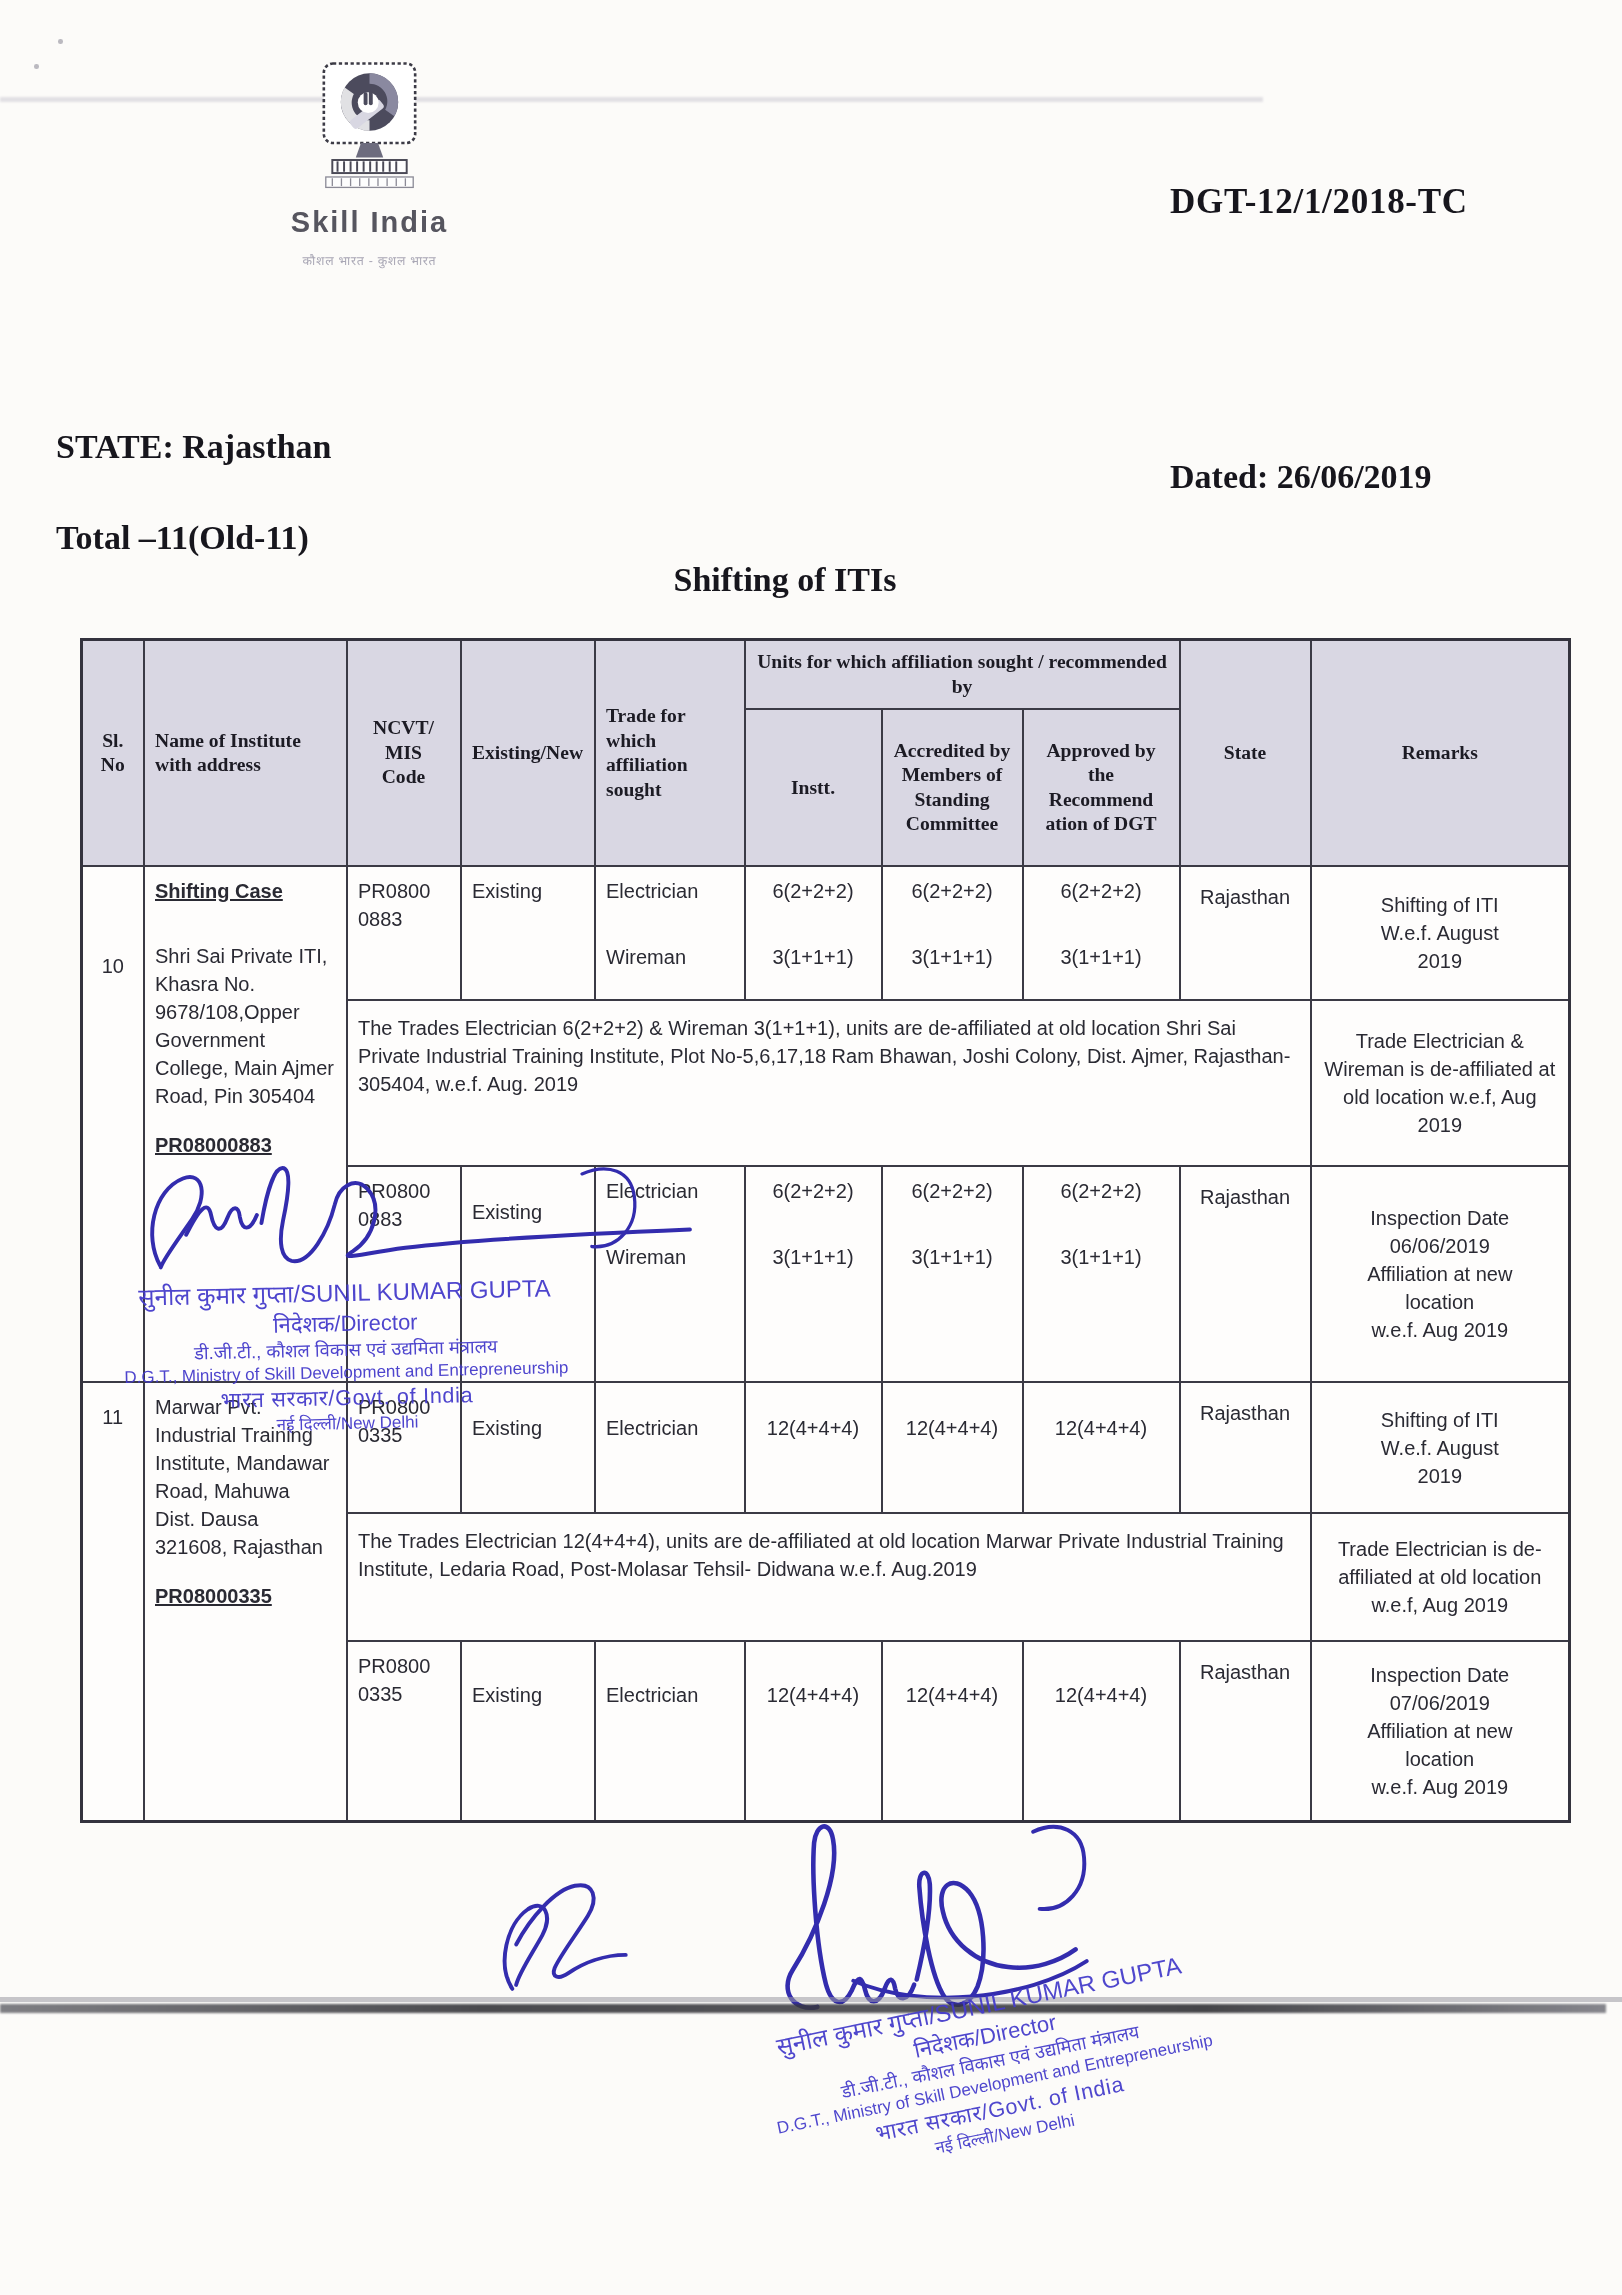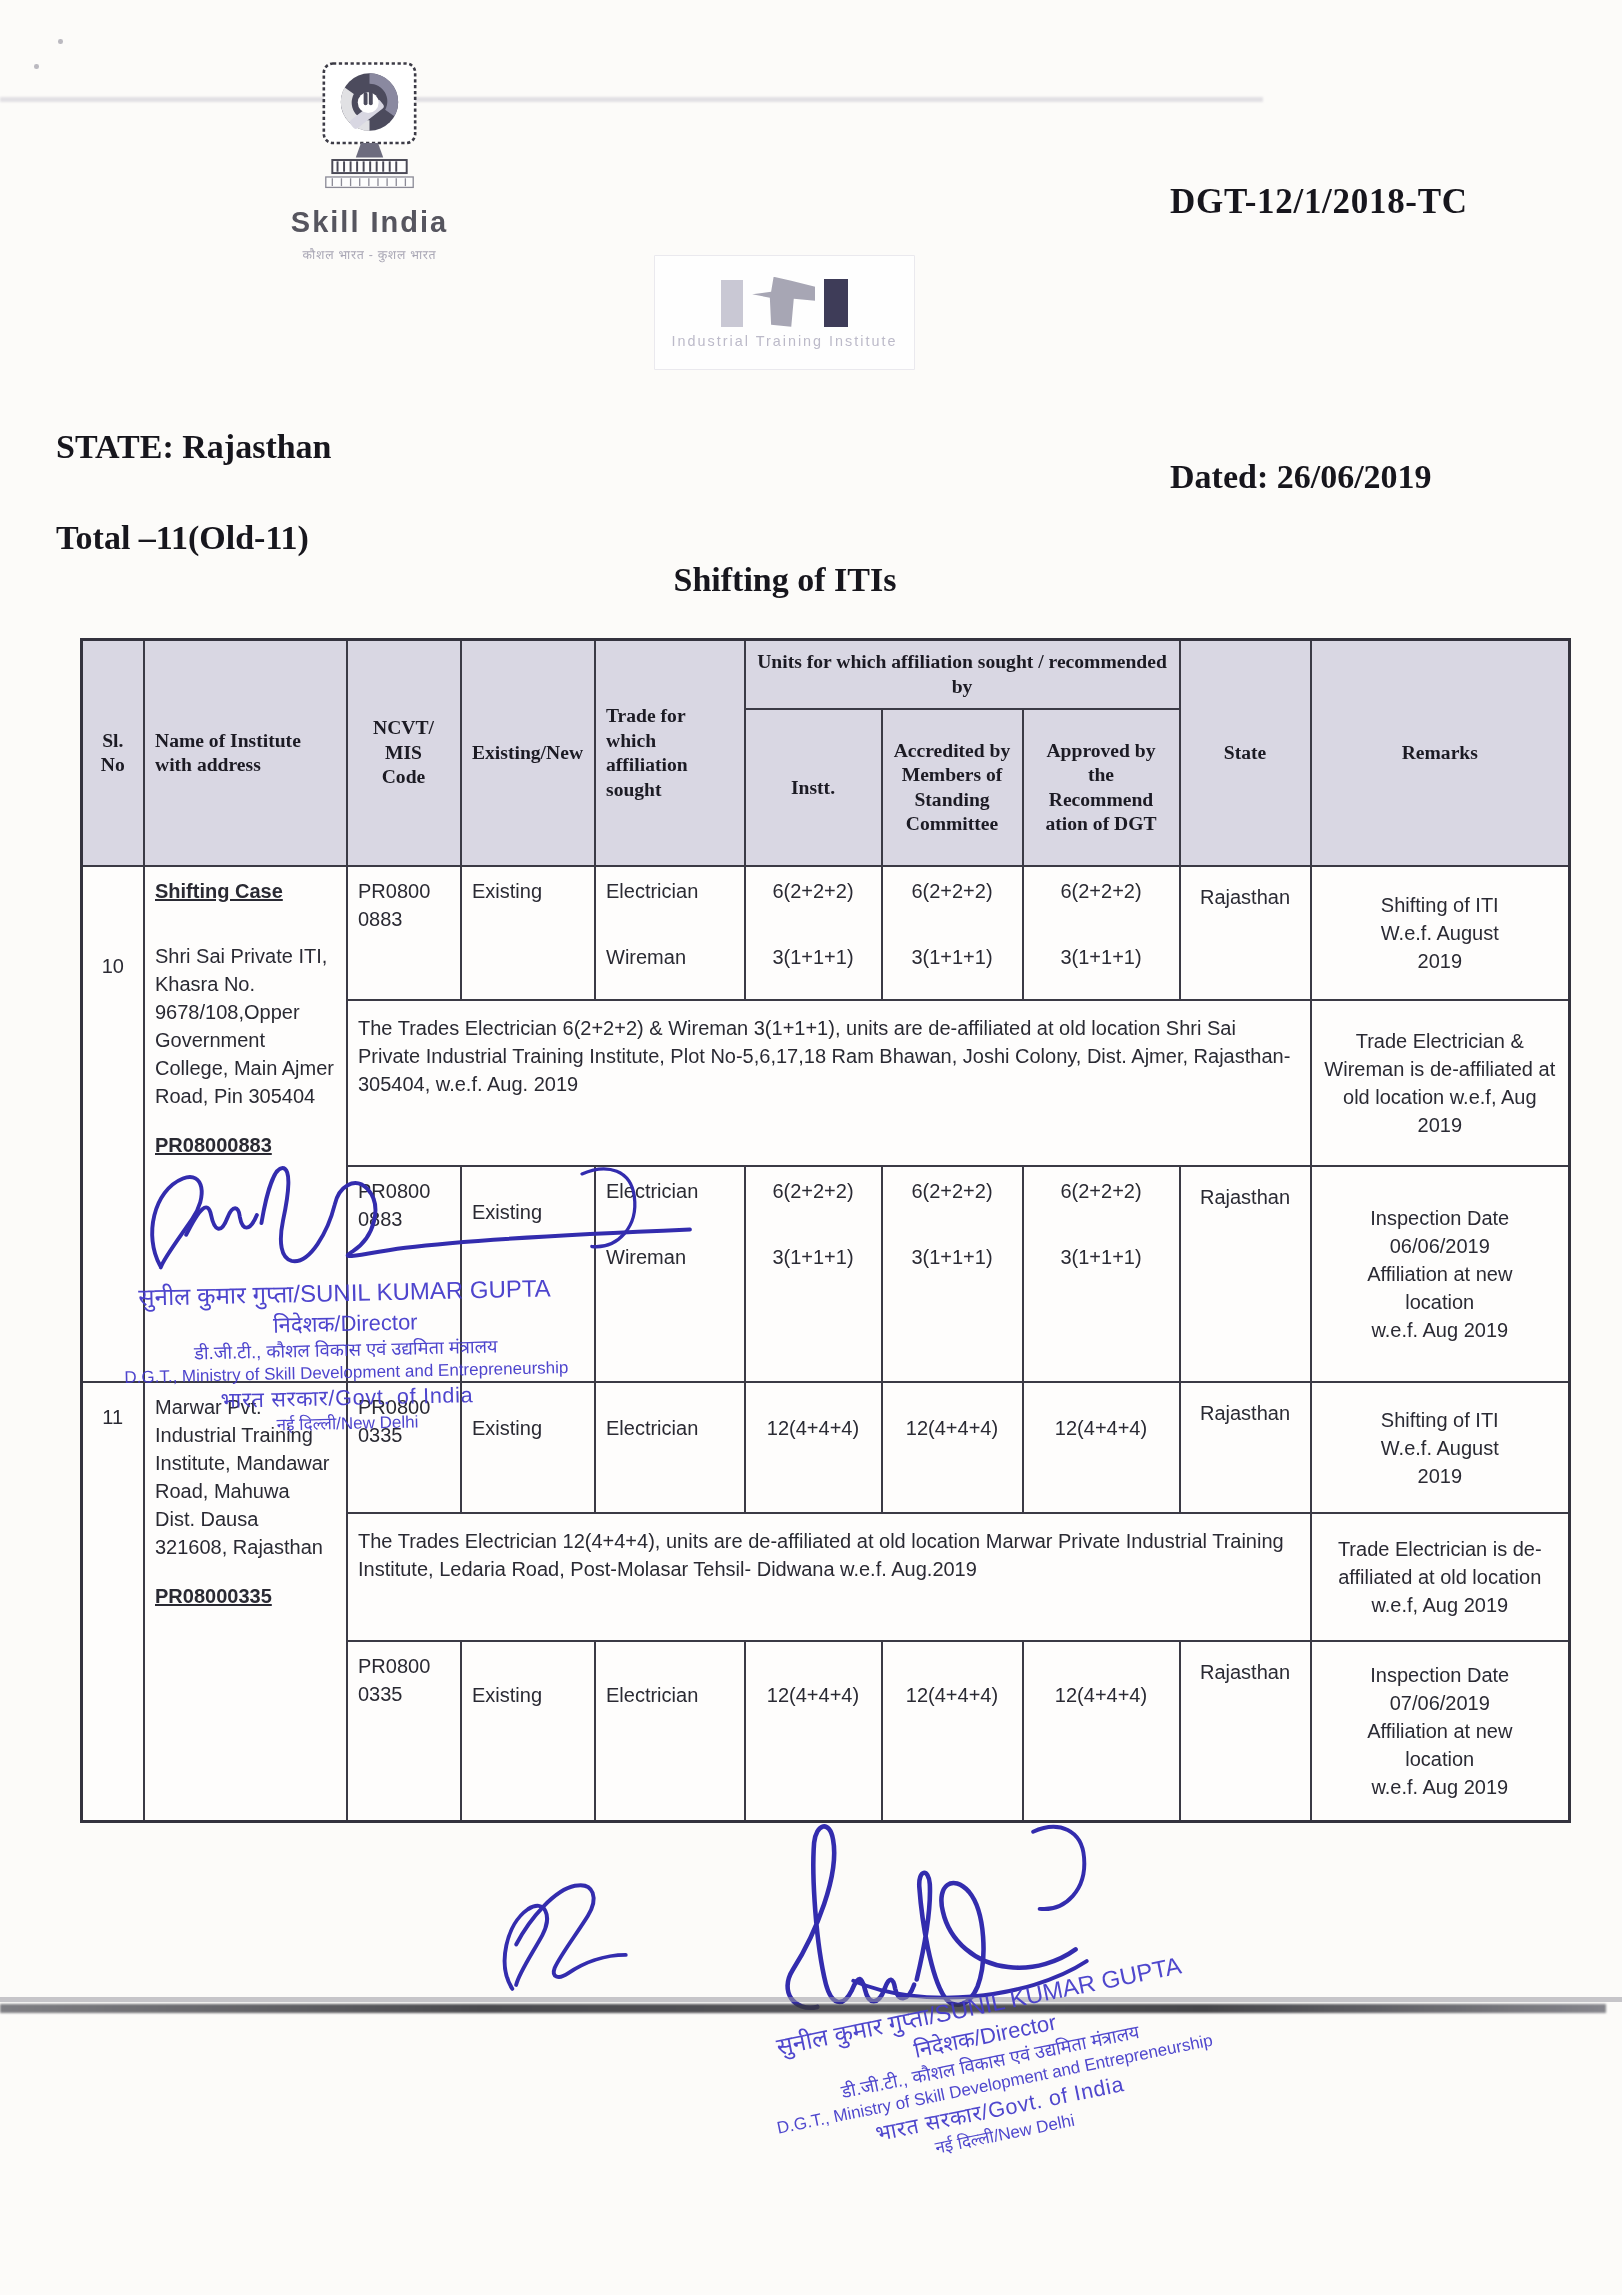--- a/index.html
+++ b/index.html
@@ -11,21 +11,21 @@
   .serif{font-family:"Liberation Serif",serif;font-weight:bold;color:#17161d;}
   .ref-number{position:absolute;left:1170px;top:182px;font-size:35px;letter-spacing:0.7px;}
   .state-line{position:absolute;left:56px;top:428px;font-size:34px;}
   .dated-line{position:absolute;left:1170px;top:458px;font-size:34px;}
   .total-line{position:absolute;left:56px;top:519px;font-size:34px;}
   .doc-title{position:absolute;left:0;top:561px;width:1622px;text-align:center;font-size:34px;transform:translateX(-26px);}
   
   .skill-logo{position:absolute;left:281px;top:58px;width:177px;text-align:center;}
   .skill-logo svg{display:block;margin:0 auto;}
   .skill-name{font-size:29px;font-weight:bold;color:#56555f;letter-spacing:2px;margin-top:3.9px;}
-  .skill-tagline{font-size:12.4px;color:#a9a7b5;margin-top:7px;letter-spacing:0.7px;}
+  .skill-tagline{font-size:12.4px;color:#a9a7b5;margin-top:13px;letter-spacing:0.7px;}
   
   .iti-logo{position:absolute;left:655px;top:256px;width:259px;height:113px;background:#fefefe;
     box-shadow:0 0 0 0.7px #e3e2ea;display:flex;flex-direction:column;align-items:center;justify-content:center;}
   .iti-blocks{display:flex;align-items:flex-end;gap:9.2px;height:51px;}
   .iti-b1{width:22px;height:47px;background:#c9c8d4;}
   .iti-b2{width:63px;height:50px;background:#a7a6b4;clip-path:polygon(0 35%,30% 30%,34% 0,62% 8%,100% 20%,100% 48%,66% 44%,62% 100%,30% 96%,28% 42%);}
   .iti-b3{width:23.6px;height:48px;background:#3e3c58;border-top:3.9px solid #fff;}
   .iti-caption{font-size:14.4px;color:#bcbac9;letter-spacing:2px;margin-top:6.5px;}
   
   .smudge-top{position:absolute;left:0;top:97px;width:1263px;height:5.2px;background:#c2c0cb;opacity:.45;filter:blur(1.3px);}
@@ -107,28 +107,20 @@
           <line x1="146" y1="184" x2="146" y2="196"></line>
         <line x1="160" y1="184" x2="160" y2="196"></line>
       </g>
     </svg>
     <div class="skill-name">Skill India</div>
     <div class="skill-tagline">कौशल भारत - कुशल भारत</div>
   </div>
 
   <div class="serif ref-number">DGT-12/1/2018-TC</div>
 
-  <div class="iti-logo">
-    <div class="iti-blocks">
-      <div class="iti-b1"></div>
-        <div class="iti-b2"></div>
-        <div class="iti-b3"></div>
-    </div>
-    <div class="iti-caption">Industrial Training Institute</div>
-  </div>
 
   <div class="serif state-line">STATE: Rajasthan</div>
   <div class="serif dated-line">Dated: 26/06/2019</div>
   <div class="serif total-line">Total –11(Old-11)</div>
   <div class="serif doc-title">Shifting of ITIs</div>
 
   <div class="tbl-wrap">
     <table class="main">
       <colgroup>
         <col style="width:62px">

